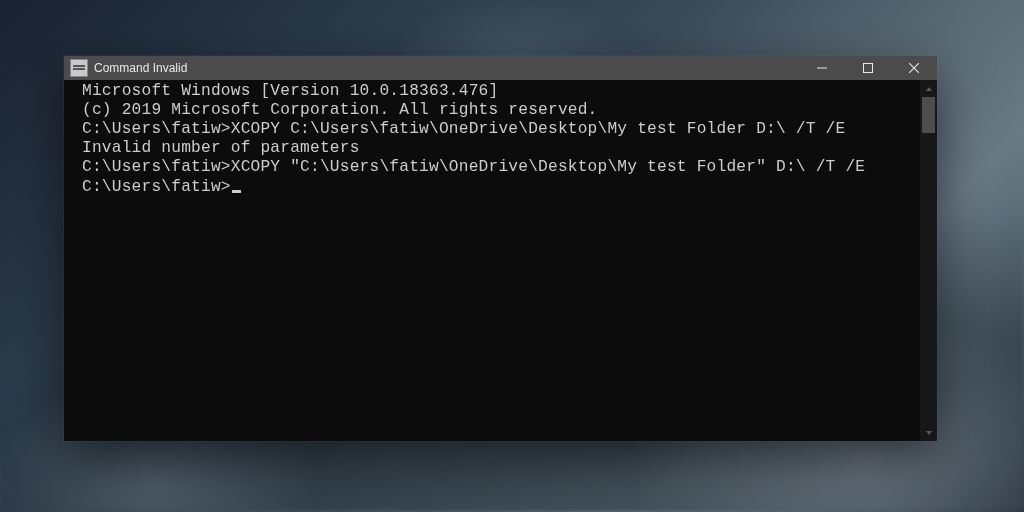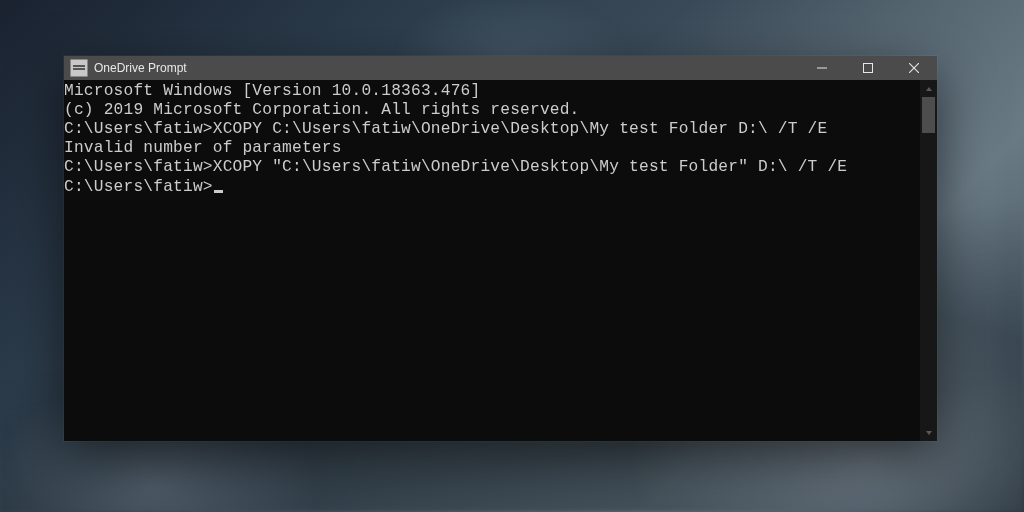--- a/index.html
+++ b/index.html
@@ -82,21 +82,21 @@
     flex: 1;
     display: flex;
   }
   .terminal {
     flex: 1;
     background: #0c0c0c;
     color: #cccccc;
     font-family: Consolas, "Courier New", monospace;
     font-size: 16.2px;
     line-height: 1.18;
-    padding: 2px 4px 4px 0;
+    padding: 2px 4px 4px 18px;
     white-space: pre-wrap;
     word-break: break-all;
     letter-spacing: 0.2px;
   }
   .terminal .line { display: block; }
   .cursor {
     display: inline-block;
     width: 9px;
     height: 3px;
     background: #cccccc;
@@ -130,21 +130,21 @@
   }
 </style>
 </head>
 <body>
 
 <div class="bg-overlay"></div>
 
 <div class="window">
   <div class="titlebar">
     <span class="icon"></span>
-    <span class="title">OneDrive Prompt</span>
+    <span class="title">Command Invalid</span>
     <span class="spacer"></span>
     <div class="win-btn">
       <svg viewBox="0 0 10 10">
           <line x1="0" y1="5" x2="10" y2="5"></line>
         </svg>
     </div>
     <div class="win-btn">
       <svg viewBox="0 0 10 10">
           <rect x="0.5" y="0.5" width="9" height="9"></rect>
         </svg>

